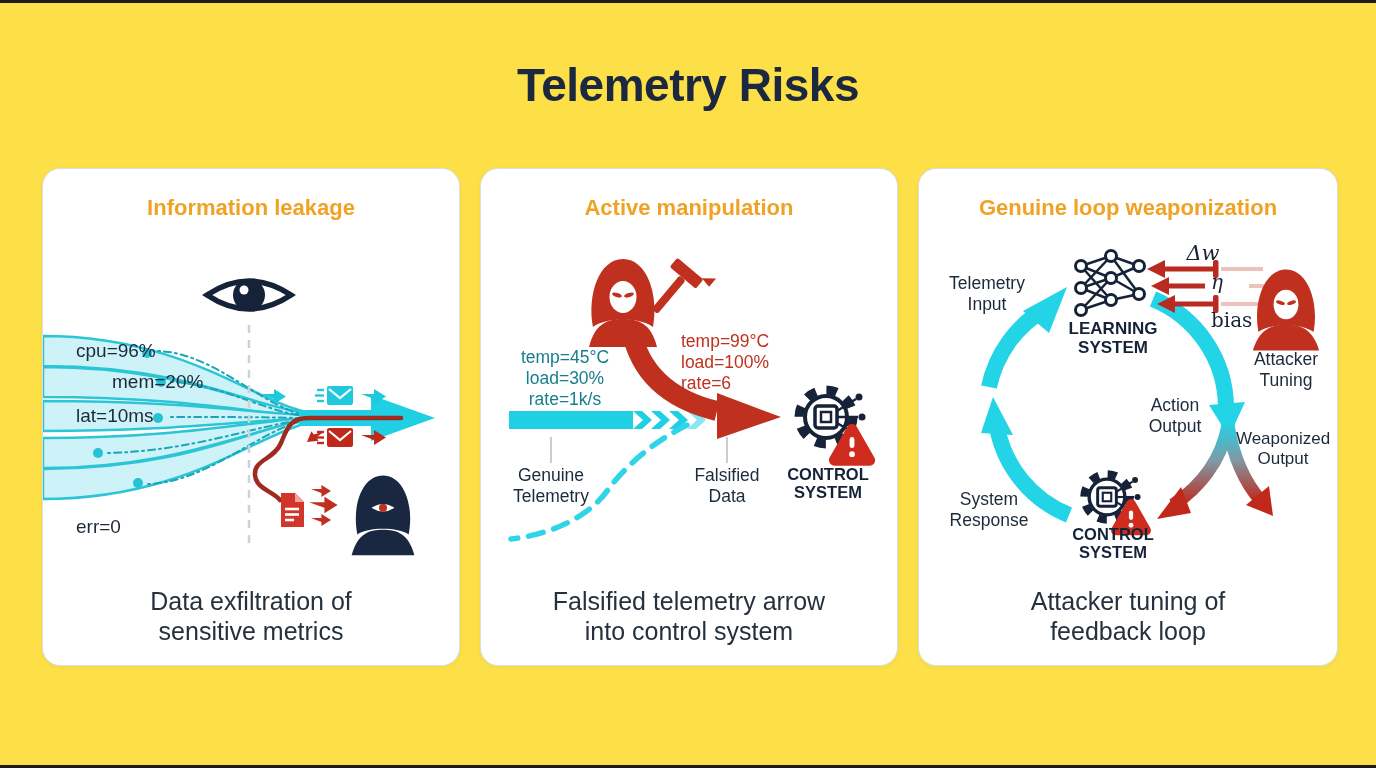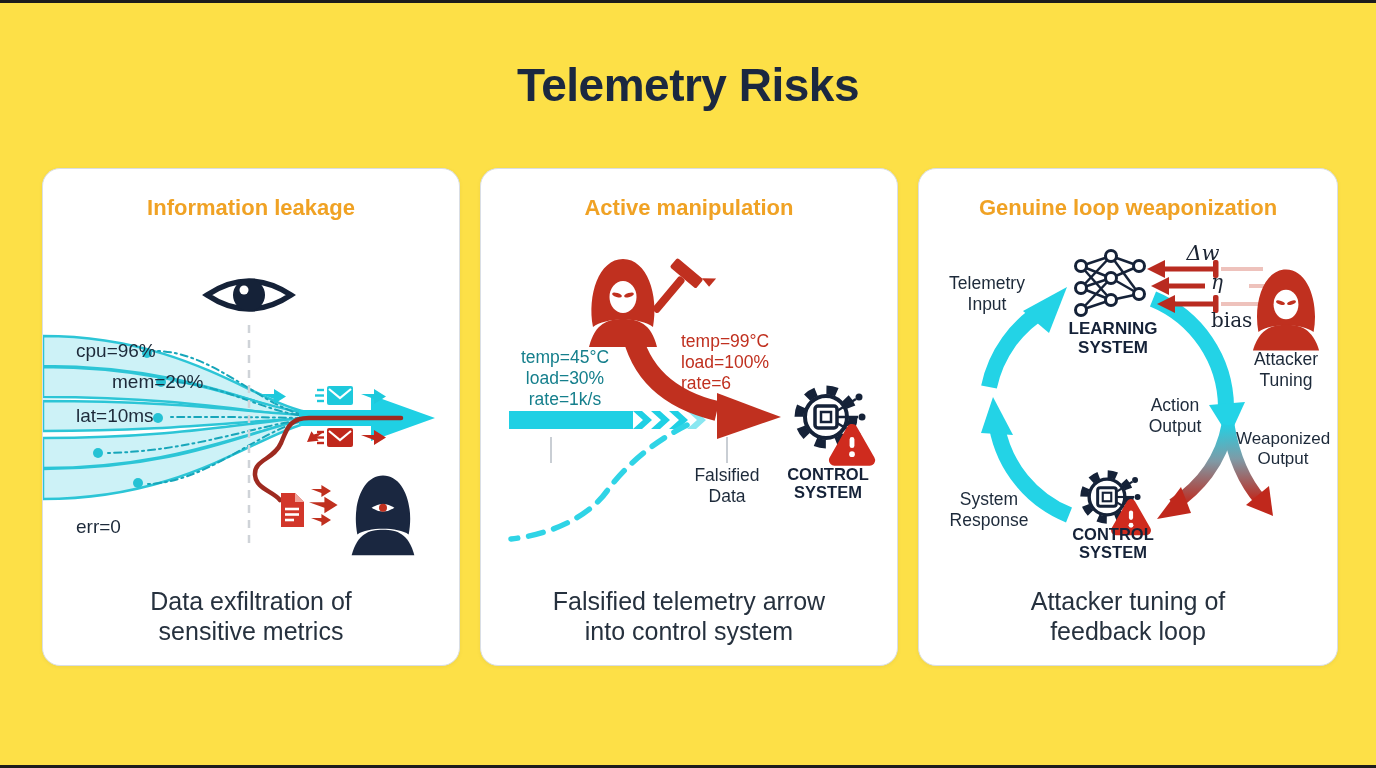--- a/index.html
+++ b/index.html
@@ -185,20 +185,21 @@
     <div class="panel-title">Active manipulation</div>
 
     <div class="lbl metrics teal" style="left:28px;top:178px;width:112px;text-align:center;">temp=45°C</div>
     <div class="lbl metrics teal" style="left:28px;top:199px;width:112px;text-align:center;">load=30%</div>
     <div class="lbl metrics teal" style="left:28px;top:220px;width:112px;text-align:center;">rate=1k/s</div>
 
     <div class="lbl metrics redtx" style="left:200px;top:162px;">temp=99°C</div>
     <div class="lbl metrics redtx" style="left:200px;top:183px;">load=100%</div>
     <div class="lbl metrics redtx" style="left:200px;top:204px;">rate=6</div>
 
+    <div class="lbl axis-lbl" style="left:18px;top:296px;width:104px;">Genuine Telemetry</div>
     <div class="lbl axis-lbl" style="left:198px;top:296px;width:96px;">Falsified Data</div>
     <div class="lbl caps" style="left:303px;top:296px;width:88px;">CONTROL SYSTEM</div>
 
     <div class="caption" style="top:418px;">Falsified telemetry arrow</div>
     <div class="caption" style="top:448px;">into control system</div>
   </div>
 
   <div class="panel" style="left:918px;width:418px;">
     <svg width="418" height="496" viewBox="0 0 418 496">
       <defs>

